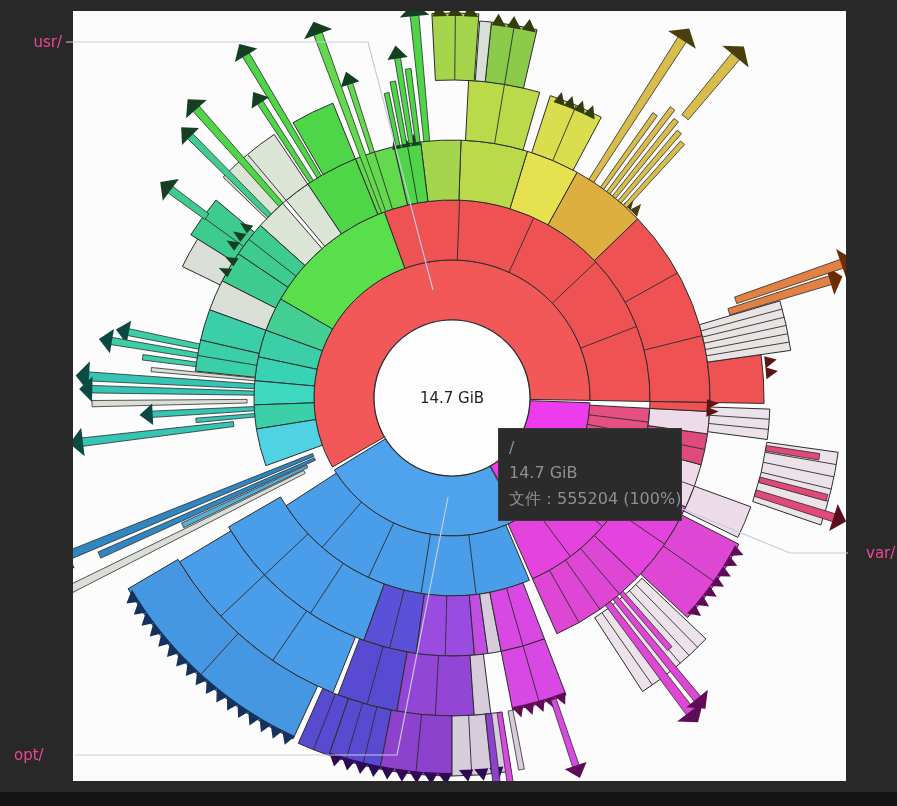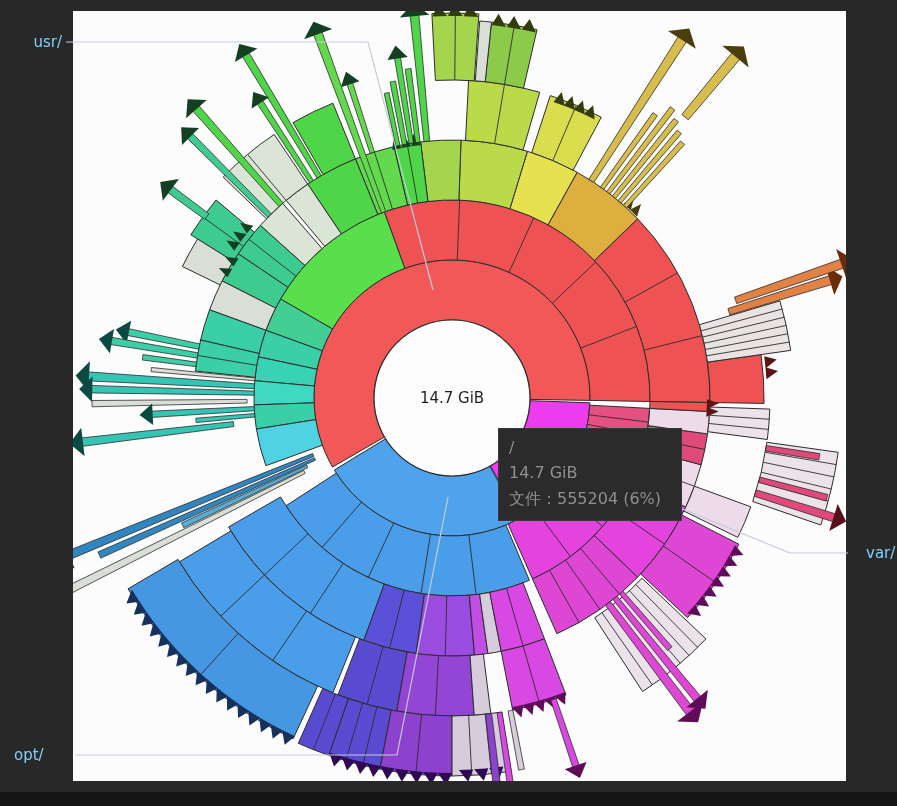--- a/index.html
+++ b/index.html
@@ -1,20 +1,20 @@
 <!DOCTYPE html>
 <html><head>
 <meta charset="utf-8">
 <style>
   html,body{margin:0;padding:0;background:#282828;}
   #app{position:relative;width:897px;height:806px;background:#282828;overflow:hidden;
        font-family:"DejaVu Sans","Liberation Sans",sans-serif;}
   #canvas-wrap{position:absolute;left:0;top:0;width:897px;height:806px;}
   svg{position:absolute;left:0;top:0;}
-  .side-label{position:absolute;color:#7dd3fc;font-size:15px;line-height:18px;}
+  .side-label{position:absolute;color:#ec4899;font-size:15px;line-height:18px;}
   #label-usr{left:18px;top:33px;width:44px;text-align:right;}
   #label-var{left:866px;top:544px;width:40px;text-align:left;}
   #label-opt{left:14px;top:746px;width:44px;}
   #center-label{position:absolute;left:382px;top:389px;width:140px;text-align:center;
        color:#1f1f1f;font-size:15px;}
   #tooltip{position:absolute;left:498px;top:428px;width:184px;height:93px;
        background:#2b2b2b;border:1px solid #383838;box-sizing:border-box;
        padding:6px 10px;color:#8f9094;font-size:16px;line-height:1.58;
        white-space:nowrap;overflow:hidden;}
   #bottom-bar{position:absolute;left:0;top:792px;width:897px;height:14px;background:#141414;}
@@ -320,17 +320,17 @@
 
   <div class="side-label" id="label-usr">usr/</div>
   <div class="side-label" id="label-var">var/</div>
   <div class="side-label" id="label-opt">opt/</div>
 
   <div id="center-label">14.7 GiB</div>
 
   <div id="tooltip">
     <div>/</div>
     <div>14.7 GiB</div>
-    <div>文件：555204 (6%)</div>
+    <div>文件：555204 (100%)</div>
   </div>
 
   <div id="bottom-bar"></div>
 </div>
 
 </body></html>

